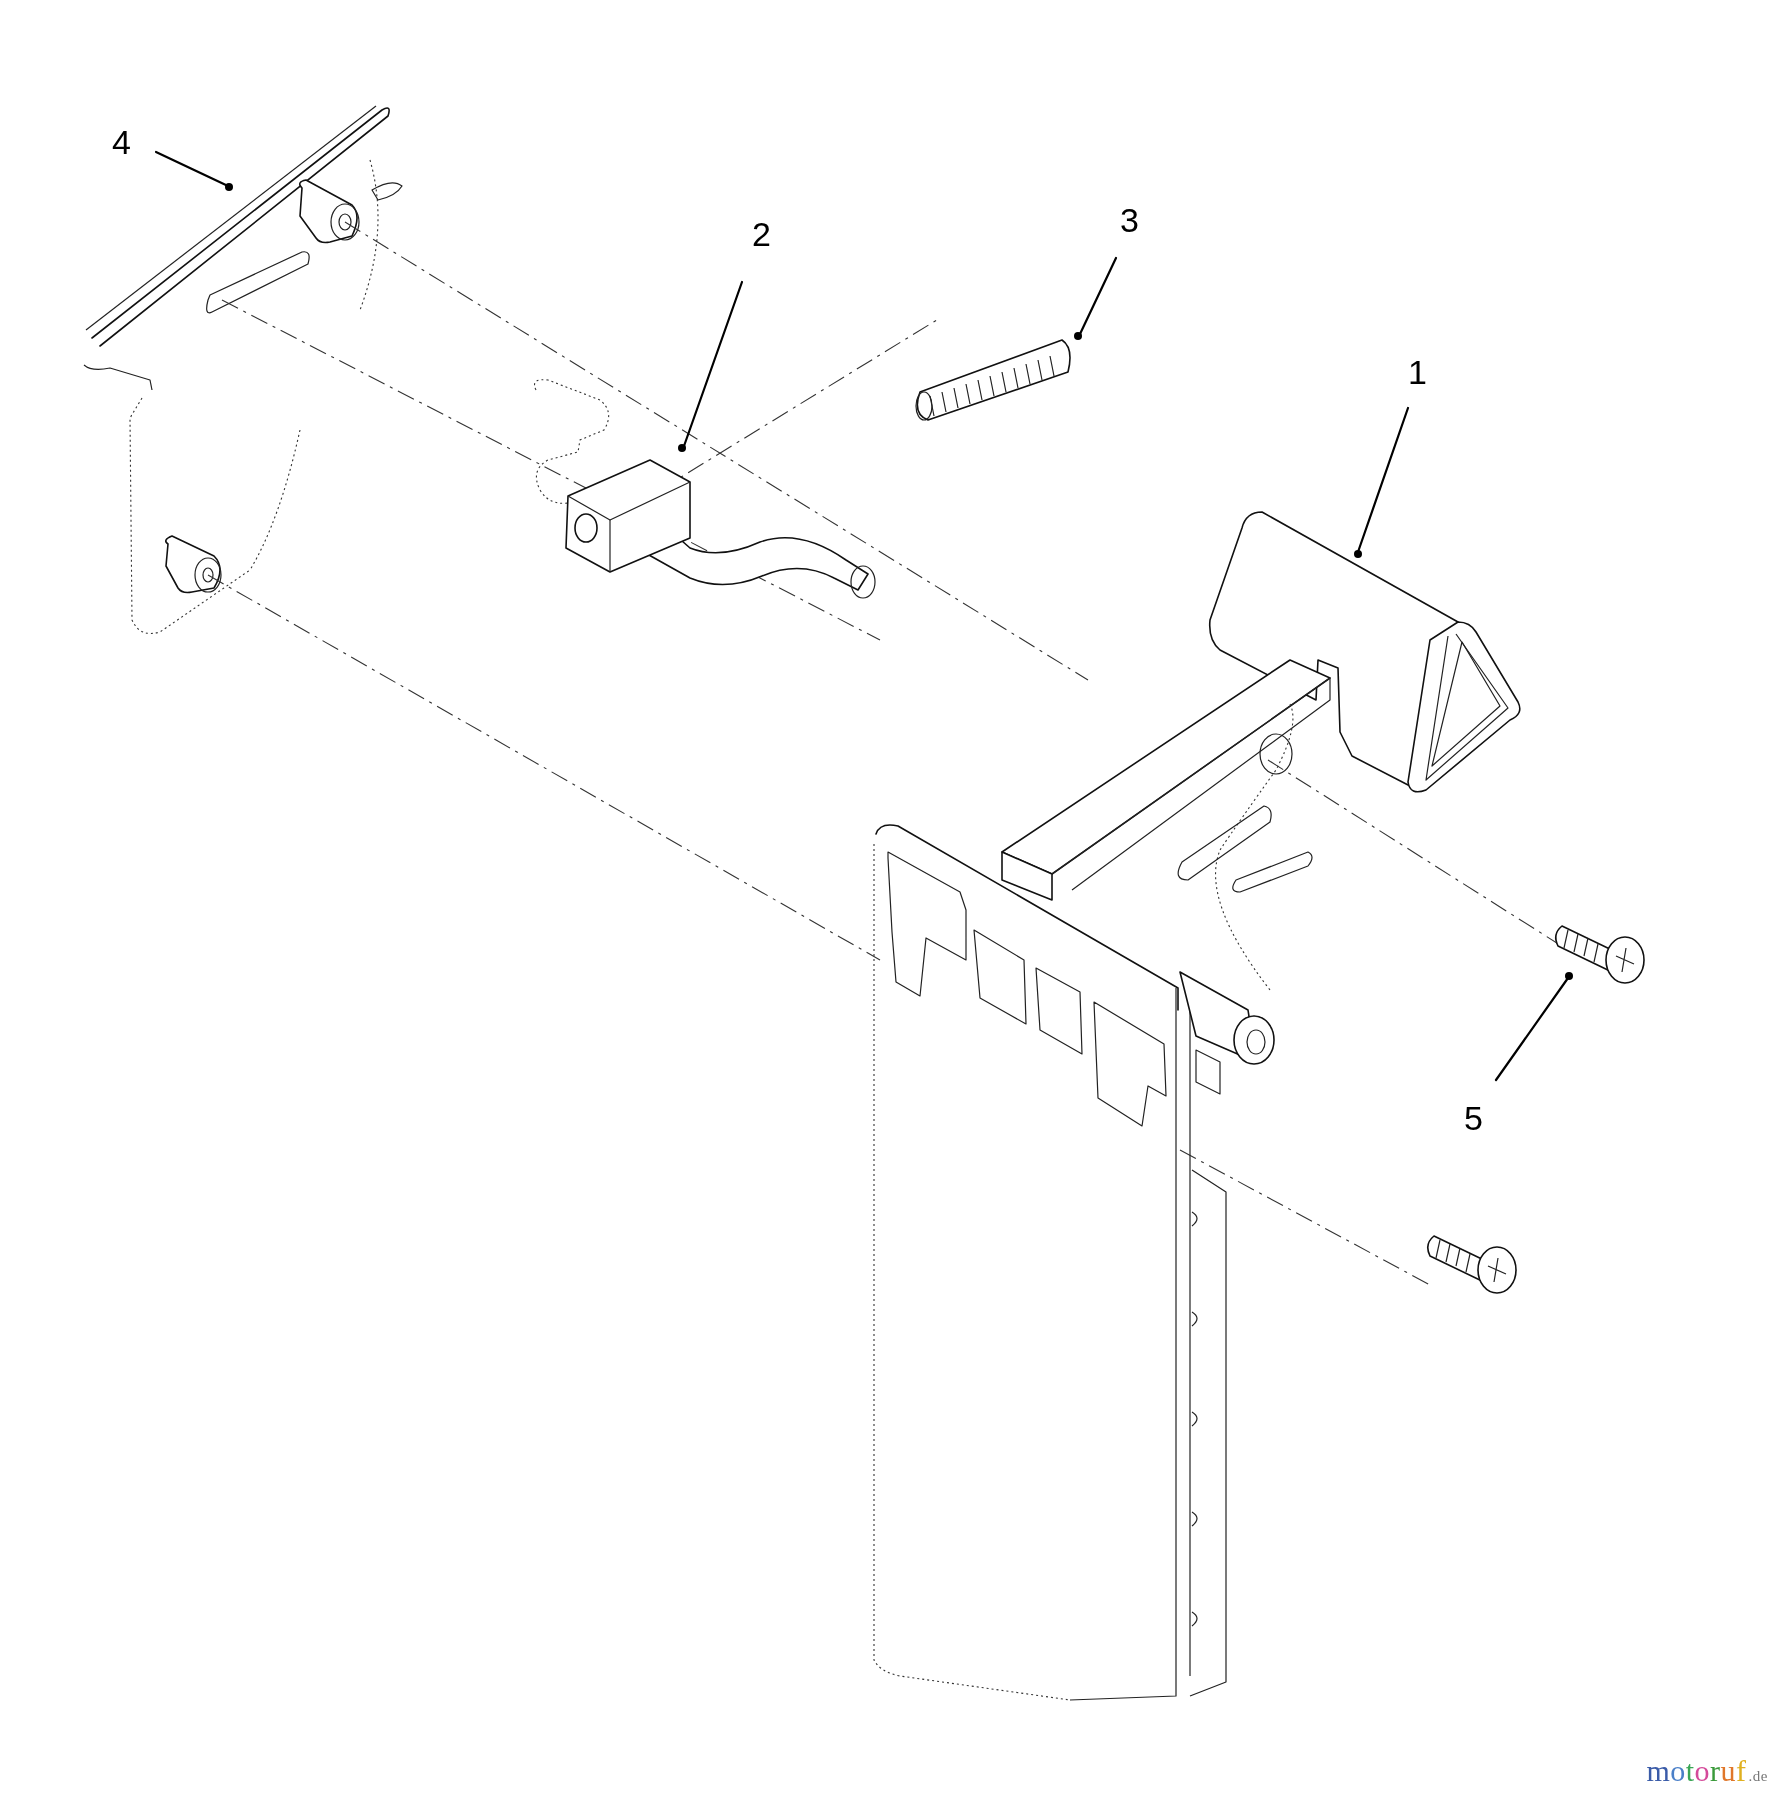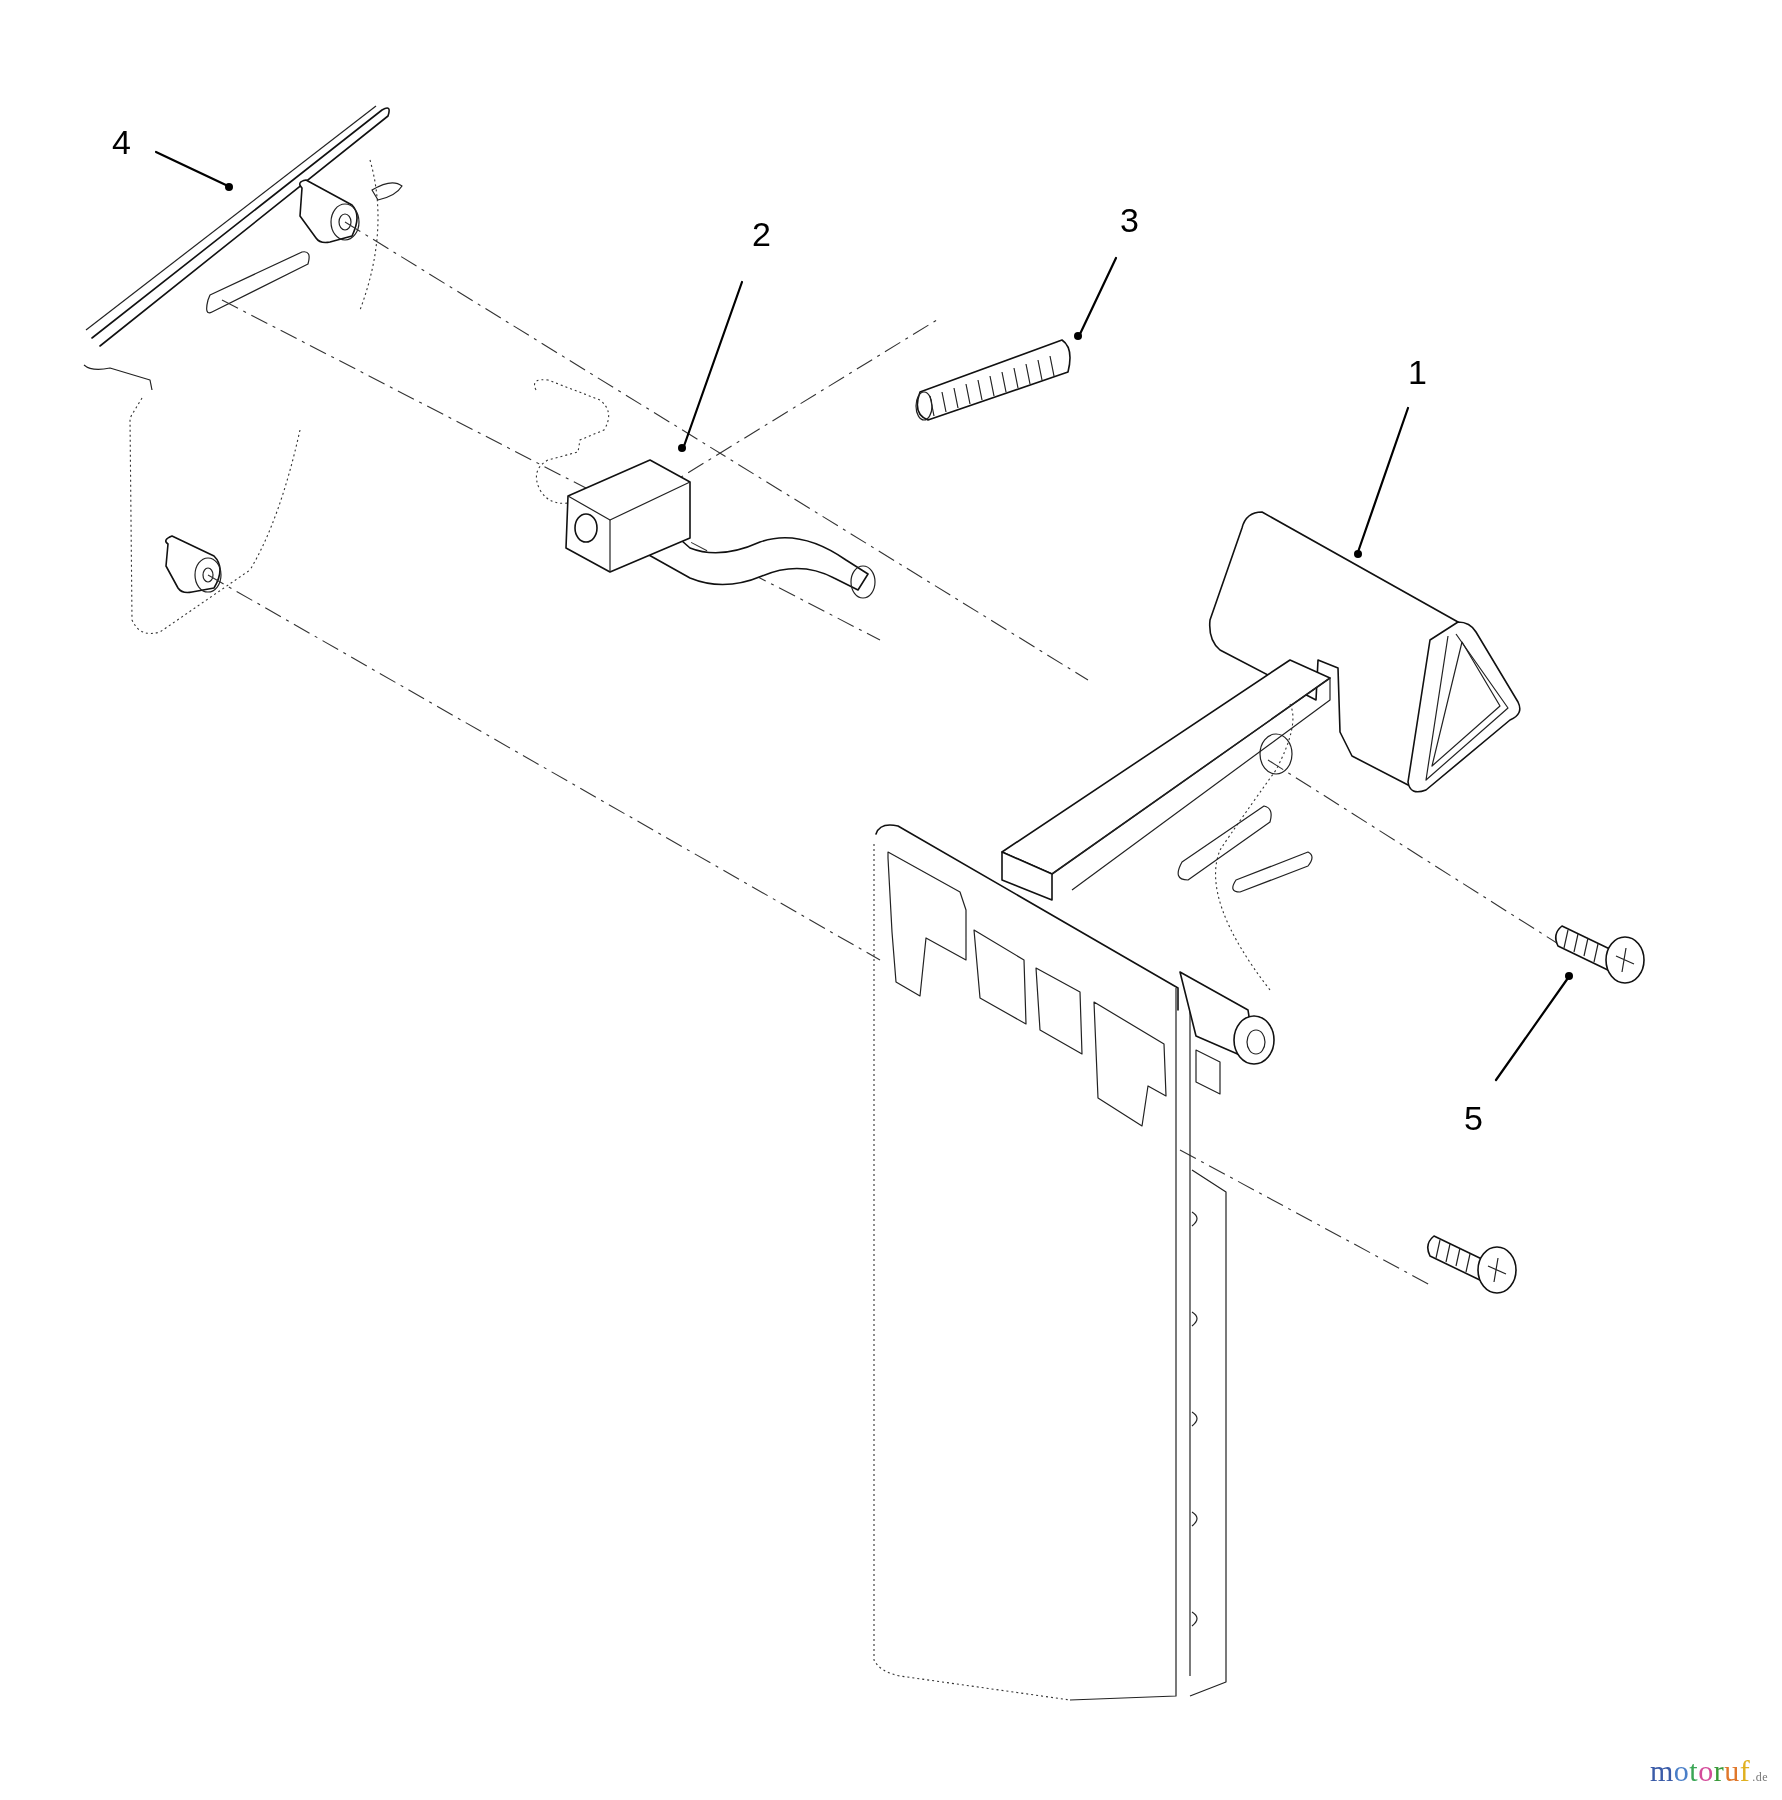--- a/index.html
+++ b/index.html
@@ -7,21 +7,21 @@
   #diagram { position:absolute; left:0; top:0; }
   .ln { fill:none; stroke:#111; stroke-width:1.6; stroke-linejoin:round; stroke-linecap:round; }
   .thin { fill:none; stroke:#222; stroke-width:1.2; stroke-linejoin:round; }
   .hid { fill:none; stroke:#333; stroke-width:1.1; stroke-dasharray:18 6 3 6; }
   .dash { fill:none; stroke:#333; stroke-width:1.1; stroke-dasharray:2 3; }
   .fill { fill:#fff; stroke:#111; stroke-width:1.6; stroke-linejoin:round; }
   .leader { stroke:#000; stroke-width:2.2; stroke-linecap:round; }
   .callout { font-family:"Liberation Sans", sans-serif; font-size:34px; fill:#000; }
   .wm { position:absolute; right:14px; bottom:12px; font-family:"Liberation Serif", serif; font-size:30px; letter-spacing:0.5px; }
   .wm span { display:inline-block; }
-  .wm .tld { font-size:12px; color:#777; margin-left:2px; }
+  .wm .tld { font-size:15px; color:#777; margin-left:2px; }
 </style>
 </head>
 <body>
 
 <svg id="diagram" width="1782" height="1800" viewBox="0 0 1782 1800" xmlns="http://www.w3.org/2000/svg">
 
   <g>
     <path class="ln" d="M92 338 L382 110 Q392 104 388 116 L100 346"></path>
     <path class="thin" d="M86 330 L376 106"></path>
     <path class="thin" d="M84 365 Q92 372 110 368 L150 380 L152 390"></path>

